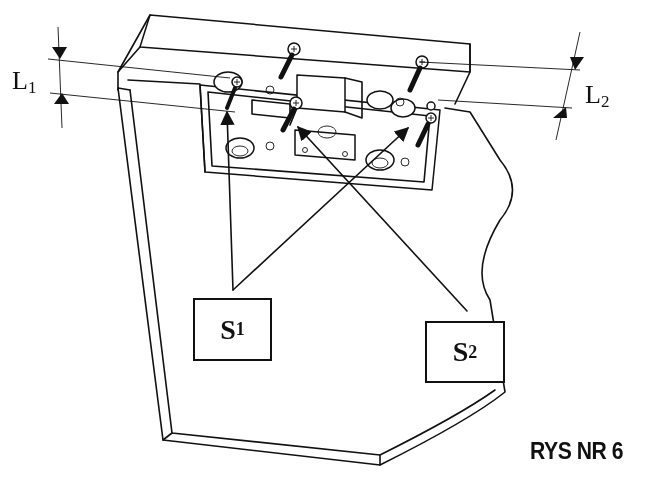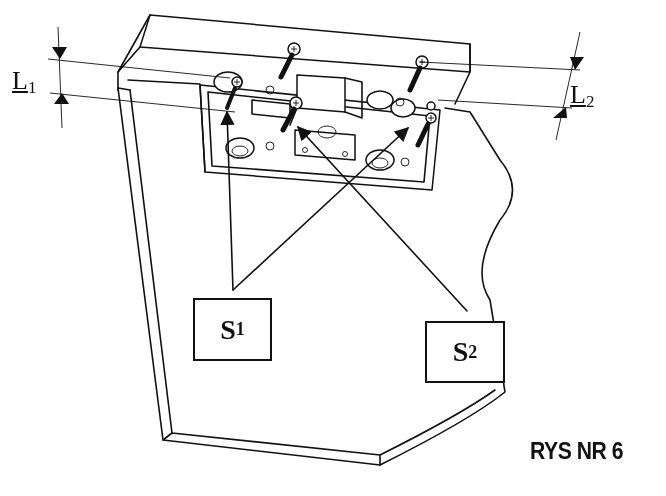--- a/index.html
+++ b/index.html
@@ -3,21 +3,21 @@
 <meta charset="utf-8">
 <style>
   html, body { margin:0; padding:0; background:#ffffff; }
   #stage { position:relative; width:666px; height:496px; overflow:hidden; background:#fff; }
   svg { position:absolute; left:0; top:0; }
   .ln { fill:none; stroke:#111; stroke-width:1.6; stroke-linejoin:round; stroke-linecap:round; }
   .thin { fill:none; stroke:#111; stroke-width:0.9; }
   .fillw { fill:#fff; stroke:#111; stroke-width:1.5; stroke-linejoin:round; }
   .screw { fill:#111; stroke:#111; }
   .lbl { position:absolute; font-family:"Liberation Serif", serif; color:#111; line-height:1; }
-  .dim { font-size:26px;text-decoration:underline; }
+  .dim { font-size:26px; }
   .dim sub { font-size:17px; vertical-align:-4px; }
   .box { position:absolute; border:2px solid #111; background:#fff; box-sizing:border-box; display:flex; align-items:center; justify-content:center; font-family:"Liberation Serif", serif; font-weight:bold; font-size:28px; color:#111; }
   .box sub { font-size:18px; vertical-align:-6px; }
   .caption { position:absolute; font-family:"Liberation Sans", sans-serif; font-weight:bold; font-size:23px; color:#111; letter-spacing:-0.5px; transform:scaleX(0.92); transform-origin:left top; }
 </style>
 </head>
 <body>
 
 <div id="stage">
 <svg width="666" height="496" viewBox="0 0 666 496">
@@ -116,21 +116,21 @@
   </g>
 
   <g>
     <path class="ln" d="M233,290 L227,112" marker-end="url(#ah)"></path>
     <path class="ln" d="M233,290 L408,128" marker-end="url(#ah)"></path>
     <path class="ln" d="M467,311 L298,127" marker-end="url(#ah)"></path>
   </g>
 </svg>
 
 <div class="lbl dim" style="left:12px; top:68px;"><span>L</span><sub>1</sub></div>
-<div class="lbl dim" style="left:570px; top:82px;"><span>L</span><sub>2</sub></div>
+<div class="lbl dim" style="left:585px; top:82px;"><span>L</span><sub>2</sub></div>
 
 <div class="box" style="left:193px; top:298px; width:79px; height:63px;">
       <span>S</span>
       <sub>1</sub>
     </div>
 <div class="box" style="left:425px; top:321px; width:80px; height:62px;">
       <span>S</span>
       <sub>2</sub>
     </div>
 

